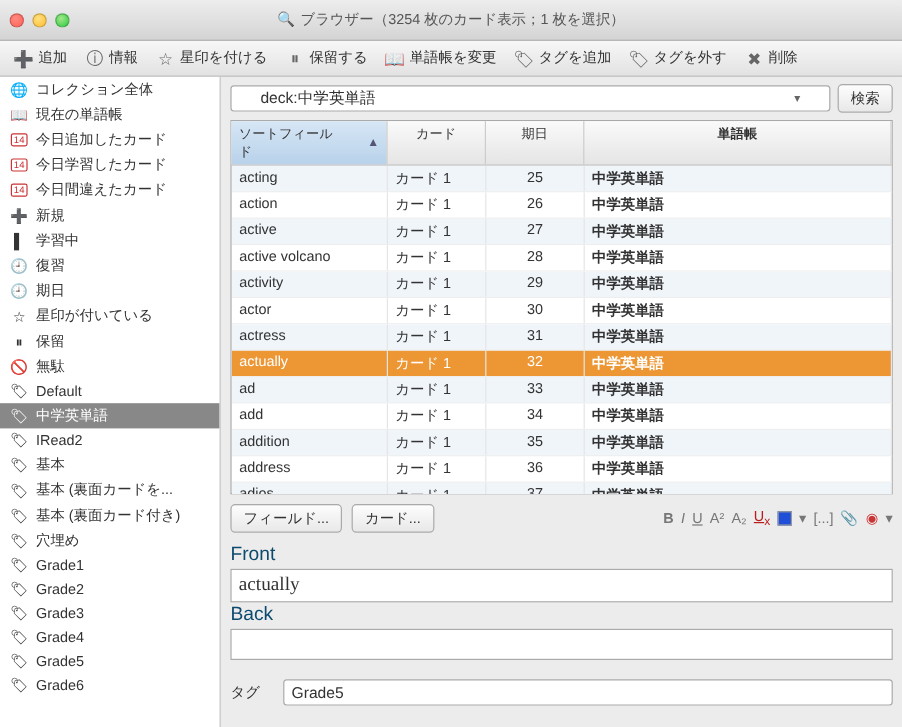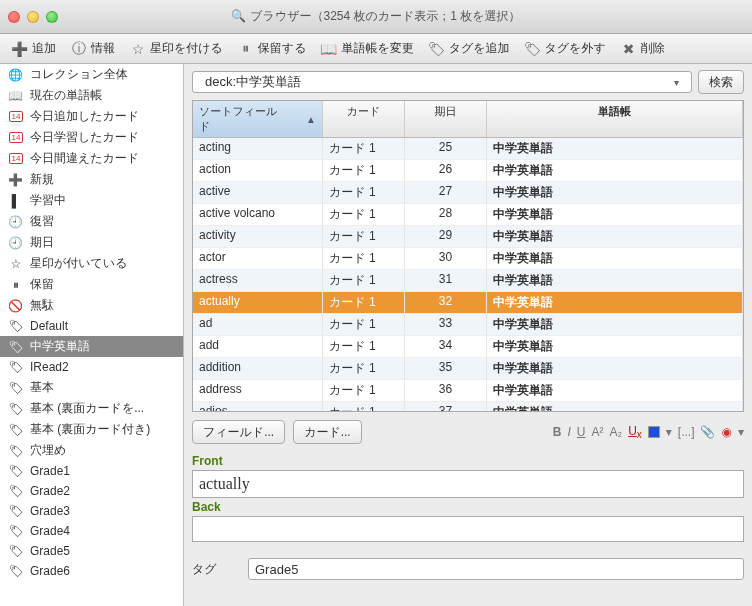--- a/index.html
+++ b/index.html
@@ -18,21 +18,21 @@
 .tbtn .ic { width: 16px; height: 16px; display: flex; align-items: center; justify-content: center; font-size: 14px; color: #666; }
 
 .content { display: flex; height: calc(606px - 22px - 30px); }
 .sidebar { width: 184px; background: #fff; border-right: 1px solid #bbb; overflow-y: auto; }
 .sb-item { display: flex; align-items: center; gap: 6px; padding: 2px 8px; font-size: 12px; color: #333; white-space: nowrap; overflow: hidden; text-overflow: ellipsis; min-height: 19px; }
 .sb-item.selected { background: #888; color: #fff; }
 .sb-icon { width: 16px; height: 16px; display: flex; align-items: center; justify-content: center; font-size: 12px; flex-shrink: 0; }
 
 .main { flex: 1; display: flex; flex-direction: column; background: #ececec; }
 .searchbar { display: flex; gap: 6px; padding: 6px 8px; align-items: center; }
-.searchinput { flex: 1; height: 22px; border: 1px solid #aaa; background: #fff; padding: 0 12px; font-size: 13px; border-radius: 3px; display: flex; align-items: center; justify-content: space-between; }
+.searchinput { flex: 1; height: 22px; border: 1px solid #aaa; background: #fff; padding: 0 24px; font-size: 13px; border-radius: 3px; display: flex; align-items: center; justify-content: space-between; }
 .searchinput .dd { color: #666; font-size: 10px; }
 .btn { height: 24px; padding: 0 10px; border: 1px solid #aaa; border-radius: 4px; background: linear-gradient(#fdfdfd,#e8e8e8); font-size: 12px; display: flex; align-items: center; cursor: default; text-align: right; }
 
 .tablewrap { flex: 0 0 auto; border: 1px solid #aaa; margin: 0 8px; background: #fff; }
 .thead { display: flex; background: linear-gradient(#fafafa,#e5e5e5); border-bottom: 1px solid #bbb; }
 .th { padding: 3px 6px; font-size: 11px; color: #333; border-right: 1px solid #ccc; text-align: left; }
 .th.sortcol { background: linear-gradient(#d6e6f5, #b8d2ea); display: flex; align-items: center; justify-content: center; gap: 20px; }
 .th .sortarr { color: #557; font-size: 10px; }
 .tbody { height: 273px; overflow-y: scroll; }
 .tr { display: flex; border-bottom: 1px solid #eee; }
@@ -41,25 +41,25 @@
 .tr.selected { background: #ed9634; color: #fff; }
 .td { padding: 2px 6px; font-size: 12px; border-right: 1px solid #e5e5e5; overflow: hidden; white-space: nowrap; }
 .c1 { width: 130px; } .c2 { width: 82px; } .c3 { width: 82px; text-align: center; } .c4 { flex: 1; font-weight: bold; }
 
 .midbar { display: flex; gap: 8px; padding: 8px; align-items: center; }
 .richbar { margin-left: auto; display: flex; gap: 6px; align-items: center; color: #777; font-size: 12px; }
 .richbar span { cursor: default; }
 .colorbox { width: 12px; height: 12px; background: #1f4fd8; border: 1px solid #999; }
 
 .editor { padding: 0 8px; }
-.fieldlbl { font-size: 12px; color: #4d7c0f; margin: 2px 0; font-weight: bold; }
+.fieldlbl { font-size: 16px; color: #0c4a6e; margin: 2px 0; }
 .fieldbox { border: 1px solid #aaa; background: #fff; min-height: 28px; padding: 4px 6px; font-size: 16px; font-family: "Times New Roman", serif; }
 .fieldbox.small { min-height: 26px; font-size: 14px; }
 
-.tagbar { display: flex; align-items: center; gap: 16px; padding: 6px 8px; margin-top: 10px; }
+.tagbar { display: flex; align-items: center; gap: 4px; padding: 6px 8px; margin-top: 10px; }
 .tagbar .taglabel { width: 40px; font-size: 12px; }
 .taginput { flex: 1; height: 22px; border: 1px solid #aaa; background: #fff; padding: 0 6px; font-size: 13px; border-radius: 3px; display: flex; align-items: center; }
 </style>
 </head>
 <body>
 
 <div class="titlebar">
   <div class="traffic">
     <div class="dot red"></div>
     <div class="dot yellow"></div>

